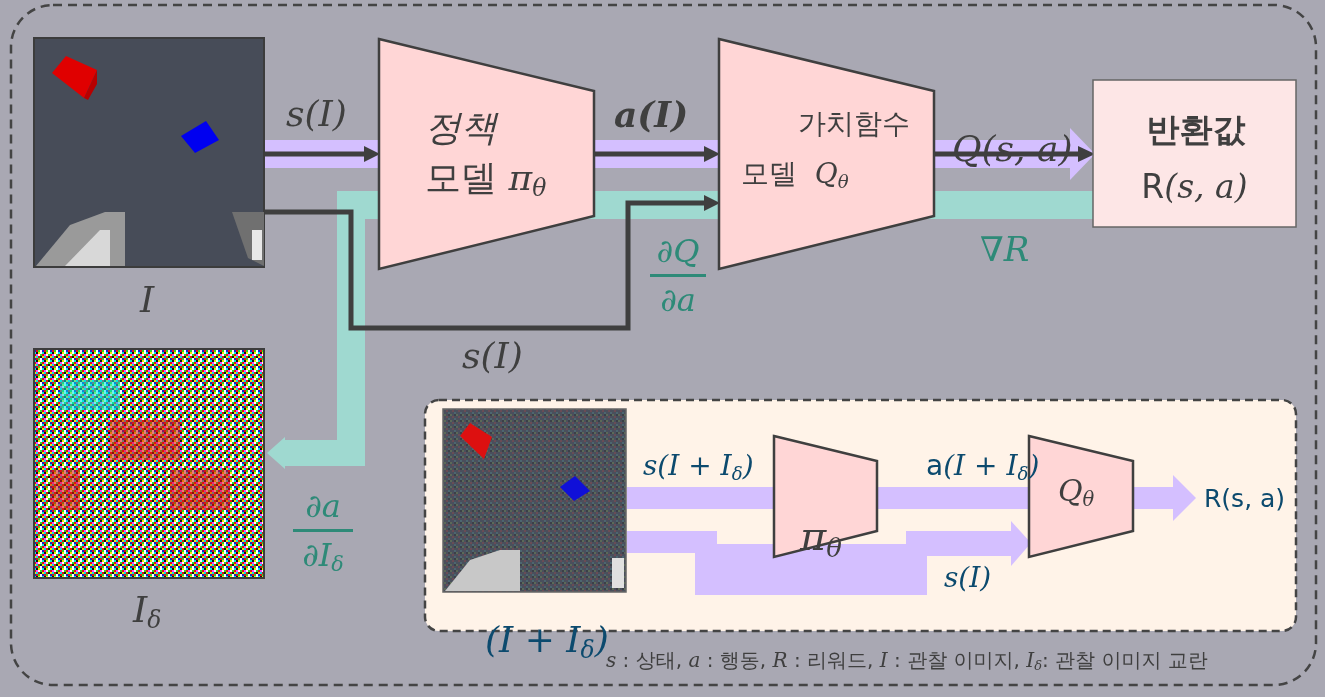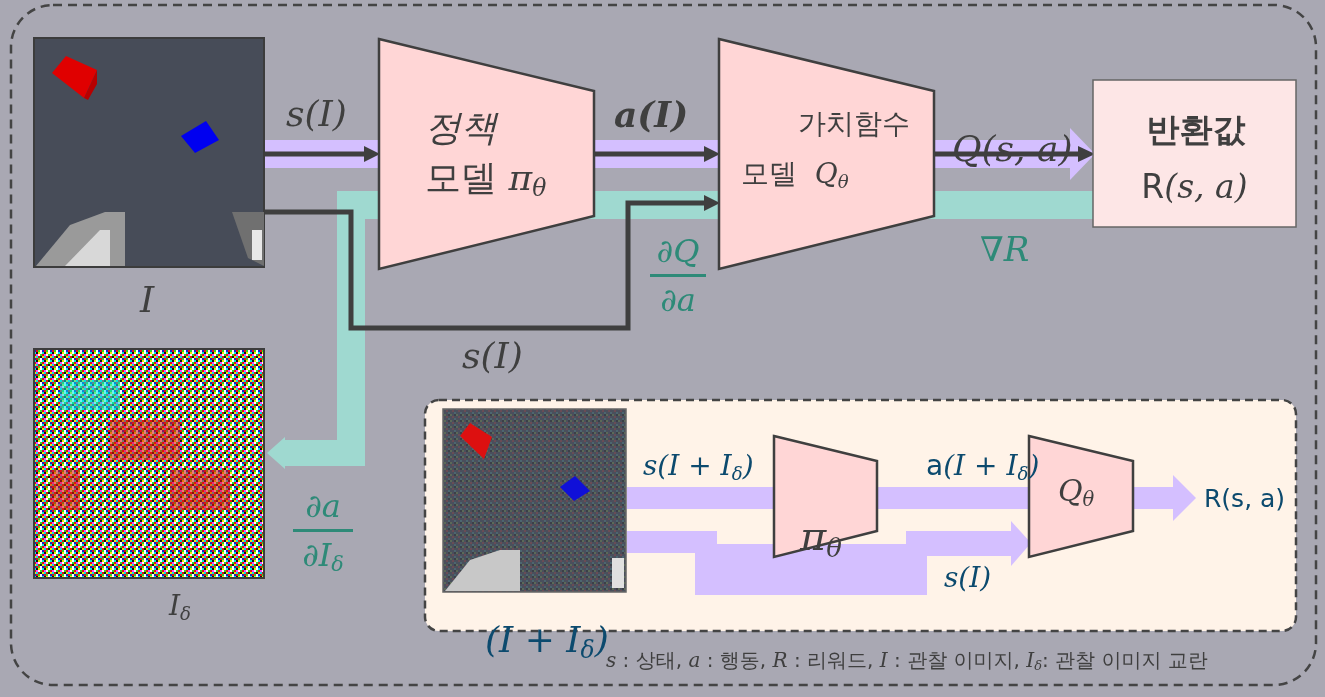--- a/index.html
+++ b/index.html
@@ -135,21 +135,21 @@
   <span class="bar"></span>
   <span>∂a</span>
 </div>
 <div class="frac math teal" style="left:293px; top:487px; font-size:32px; width:60px;">
   <span>∂a</span>
   <span class="bar"></span>
   <span><span>∂I</span><sub>δ</sub></span>
 </div>
 
 <div class="lbl math dark" style="left:140px; top:282px; font-size:36px;">I</div>
-<div class="lbl math dark" style="left:133px; top:592px; font-size:28px;margin-left:36px;"><span>I</span><sub>δ</sub></div>
+<div class="lbl math dark" style="left:133px; top:592px; font-size:36px;"><span>I</span><sub>δ</sub></div>
 
 <div class="lbl dark" style="left:425px; top:110px; font-size:36px;font-style:italic;">정책</div>
 <div class="lbl dark" style="left:425px; top:160px; font-size:36px;"><span>모델</span> <span class="math">π</span><sub class="math">θ</sub></div>
 
 <div class="lbl dark" style="left:778px; top:110px; font-size:28px;margin-left:20px;">가치함수</div>
 <div class="lbl dark" style="left:741px; top:160px; font-size:28px;"><span>모델</span>&nbsp; <span class="math">Q</span><sub class="math">θ</sub></div>
 
 <div class="lbl dark center" style="left:1093px; width:206px; top:113px; font-size:33px; font-weight:bold;">반환값</div>
 <div class="lbl dark center" style="left:1093px; width:203px; top:170px; font-size:33px;"><span>R</span><span class="math">(s, a)</span></div>
 

